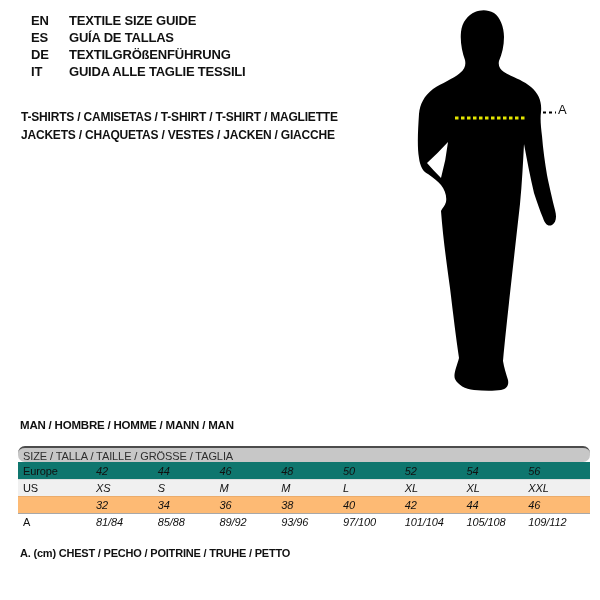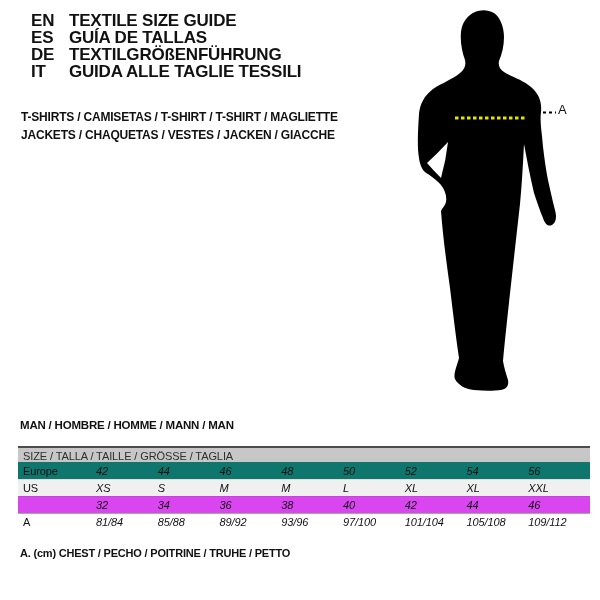--- a/index.html
+++ b/index.html
@@ -3,34 +3,34 @@
 <meta charset="utf-8">
 <style>
   html,body{margin:0;padding:0;}
   body{
     width:600px;height:600px;position:relative;overflow:hidden;
     background:#ffffff;color:#111;
     font-family:"Liberation Sans","DejaVu Sans",sans-serif;
   }
   
   .lang-list{position:absolute;left:22px;top:12px;}
-  .lang-row{display:flex;line-height:17px;font-size:17px;font-weight:700;letter-spacing:-0.2px;padding-left:9px;}
+  .lang-row{display:flex;line-height:17px;font-size:13px;font-weight:700;letter-spacing:-0.2px;padding-left:9px;}
   .lang-code{width:38px;}
   
   .category{position:absolute;left:21px;top:108px;font-weight:700;font-size:12px;line-height:18px;letter-spacing:-0.2px;}
   
   .figure-wrap{position:absolute;left:412px;top:8px;width:150px;height:390px;}
   .label-a{position:absolute;left:558px;top:102px;font-size:13px;font-weight:400;}
   
   .section-title{position:absolute;left:20px;top:419px;font-weight:700;font-size:11.5px;letter-spacing:-0.2px;}
   
   .size-table{position:absolute;left:18px;top:446px;width:572px;font-size:11px;letter-spacing:-0.1px;}
   .t-header{
     height:16px;line-height:16px;padding-left:5px;color:#2e2e2e;
-    border-top:2px solid #4c4c4c;box-sizing:border-box;
+    border-top:2px solid #4c4c4c;box-sizing:border-box;border-radius:7px;
   }
   .t-row{display:flex;height:17px;align-items:center;box-sizing:border-box;}
   .t-row + .t-row{border-top:1px solid rgba(0,0,0,0.07);}
   .t-row:last-child{border-top:1px solid #a8a8a8;background:#ffffff;}
   .row-label{width:73px;padding-left:5px;}
   .cell{flex:1;text-align:left;font-style:italic;}
   
   .footnote{position:absolute;left:20px;top:547px;font-weight:700;font-size:11px;letter-spacing:-0.2px;}
 </style>
 </head>
@@ -123,21 +123,21 @@
         <div class="row-label">US</div>
         <div class="cell">XS</div>
         <div class="cell">S</div>
         <div class="cell">M</div>
         <div class="cell">M</div>
         <div class="cell">L</div>
         <div class="cell">XL</div>
         <div class="cell">XL</div>
         <div class="cell">XXL</div>
       </div>
-      <div class="t-row" style="background: #d946ef;">
+      <div class="t-row" style="background: #fdba74;">
         <div class="row-label"></div>
         <div class="cell">32</div>
         <div class="cell">34</div>
         <div class="cell">36</div>
         <div class="cell">38</div>
         <div class="cell">40</div>
         <div class="cell">42</div>
         <div class="cell">44</div>
         <div class="cell">46</div>
       </div>

